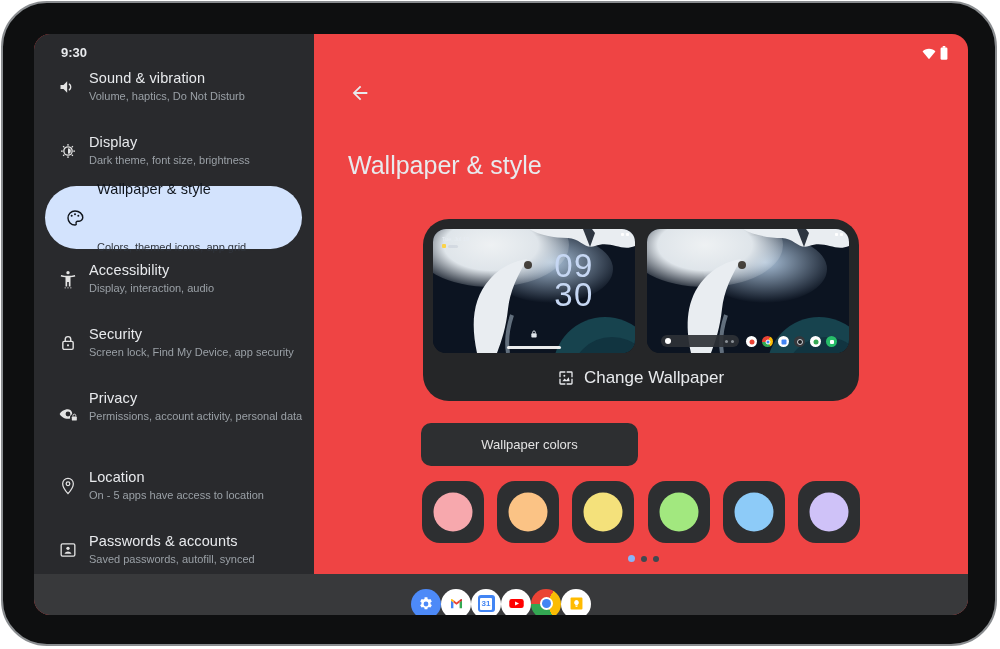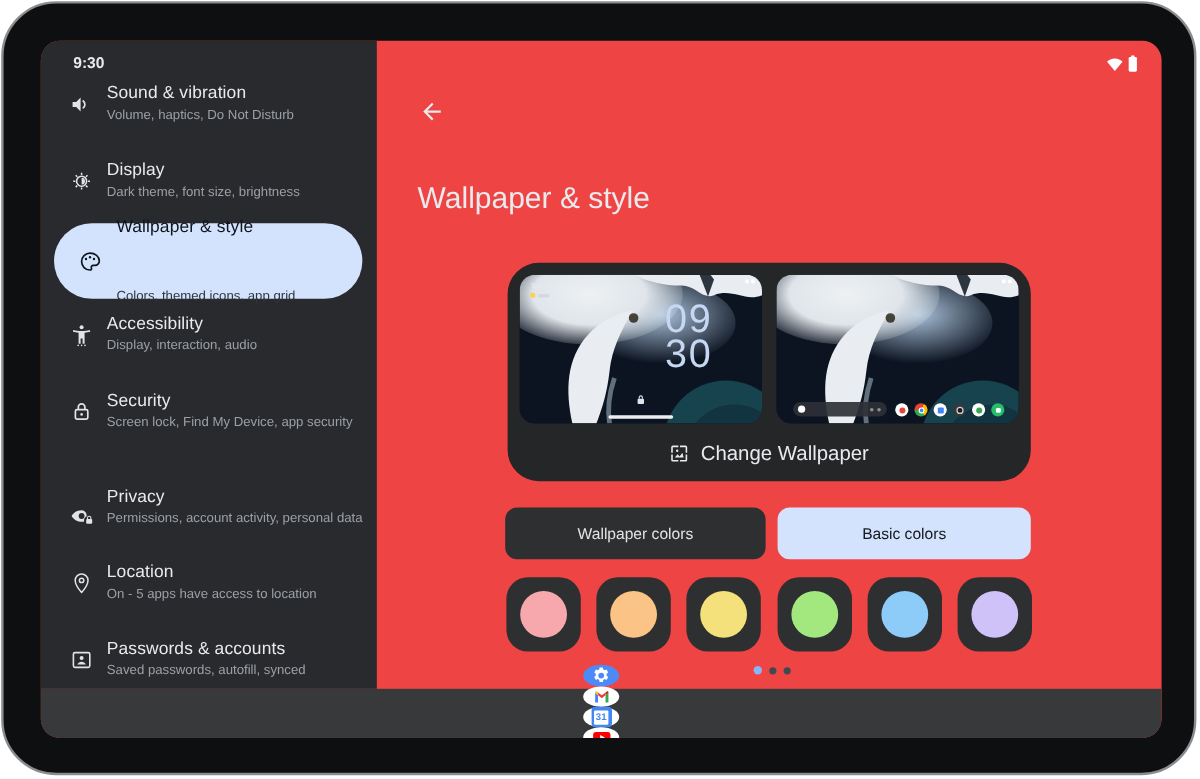--- a/index.html
+++ b/index.html
@@ -74,21 +74,21 @@
   .tile{position:absolute;top:447px;width:62px;height:62px;border-radius:18px;background:#2d2f31;cursor:pointer;}
   .tile i{position:absolute;left:50%;top:50%;width:39px;height:39px;border-radius:50%;
     transform:translate(-50%,-50%);display:block;}
 
   .dots{position:absolute;left:314px;top:521px;display:flex;gap:6px;align-items:center;}
   .dot{width:6px;height:6px;border-radius:50%;}
   .dot.active{width:7px;height:7px;}
 
   
   .taskbar{position:absolute;left:0;top:540px;width:934px;height:59px;background:#38393b;
-    display:flex;align-items:center;justify-content:center;gap:0;flex-direction:column;}
+    display:flex;align-items:center;justify-content:center;gap:0;}
   .app{width:30px;height:30px;border-radius:50%;background:#fff;position:relative;cursor:pointer;
     display:flex;align-items:center;justify-content:center;}
   .app svg{display:block;}
   .app.settings{background:#4d8af8;}
   .app.chrome{background:conic-gradient(from 30deg,#fbbc04 0 120deg,#34a853 0 240deg,#ea4335 0 360deg);}
   .app.chrome .ring{width:13px;height:13px;border-radius:50%;background:#fff;display:flex;align-items:center;justify-content:center;}
   .app.chrome .core{width:9px;height:9px;border-radius:50%;background:#4285f4;display:block;}
   .cal-inner{width:17px;height:17px;border-radius:3px;background:#4285f4;display:flex;align-items:center;justify-content:center;}
   .cal-core{width:12px;height:12px;background:#fff;color:#4285f4;font-size:8px;font-weight:700;
     display:flex;align-items:center;justify-content:center;border-radius:1px;}
@@ -167,21 +167,21 @@
               <path d="M8.7 10V7.6a3.3 3.3 0 016.6 0V10" stroke="#e3e3e3" stroke-width="1.7" fill="none"></path>
               <circle cx="12" cy="14.8" r="1.3" fill="#e3e3e3"></circle>
             </svg>
       </span>
       <div class="ntxt">
             <div class="ntitle">Security</div>
       <div class="nsub">Screen lock, Find My Device, app security</div>
           </div>
     </div>
 
-    <div class="nav" style="top:372px">
+    <div class="nav" style="top:356px">
       <span class="nicon" style="margin-top:14px">
         <svg viewBox="0 0 24 24">
               <path d="M12 6.2c-4.8 0-8.6 3-10 5.8 1.4 2.8 5.2 5.8 10 5.8.9 0 1.8-.1 2.6-.3-.1-.4-.2-.9-.2-1.4 0-1.7 1-3.1 2.5-3.7C17.7 9.7 15.2 6.2 12 6.2zm0 8.7a2.9 2.9 0 110-5.8 2.9 2.9 0 010 5.8z" fill="#e3e3e3"></path>
               <rect x="16.6" y="15" width="6" height="4.8" rx="1" fill="#e3e3e3"></rect>
               <path d="M17.9 15v-1.1a1.7 1.7 0 013.4 0V15" stroke="#e3e3e3" stroke-width="1.1" fill="none"></path>
             </svg>
       </span>
       <div class="ntxt">
             <div class="ntitle">Privacy</div>
       <div class="nsub">Permissions, account activity, personal data</div>
@@ -334,23 +334,20 @@
         <svg width="16" height="16" viewBox="0 0 24 24">
               <path d="M4 4h7V2H4a2 2 0 00-2 2v7h2zm16-2h-7v2h7v7h2V4a2 2 0 00-2-2zm0 18h-7v2h7a2 2 0 002-2v-7h-2zM4 13H2v7a2 2 0 002 2h7v-2H4zm4-4.5A1.5 1.5 0 119.5 10 1.5 1.5 0 018 8.5zM16 11l-3.5 4.5L10 12.8 6.5 17h11z" fill="#e8eaed"></path>
             </svg>
         <span>Change Wallpaper</span>
       </div>
     </div>
 
     <div class="chip inactive">
       <span>Wallpaper colors</span>
     </div>
-    <div class="chip active">
-      <span>Basic colors</span>
-    </div>
 
     <div class="tile" style="left:108px">
           <i style="background: rgb(247, 168, 173);"></i>
         </div>
     <div class="tile" style="left:183px">
           <i style="background: rgb(251, 195, 133);"></i>
         </div>
     <div class="tile" style="left:258px">
           <i style="background: rgb(244, 225, 123);"></i>
         </div>

